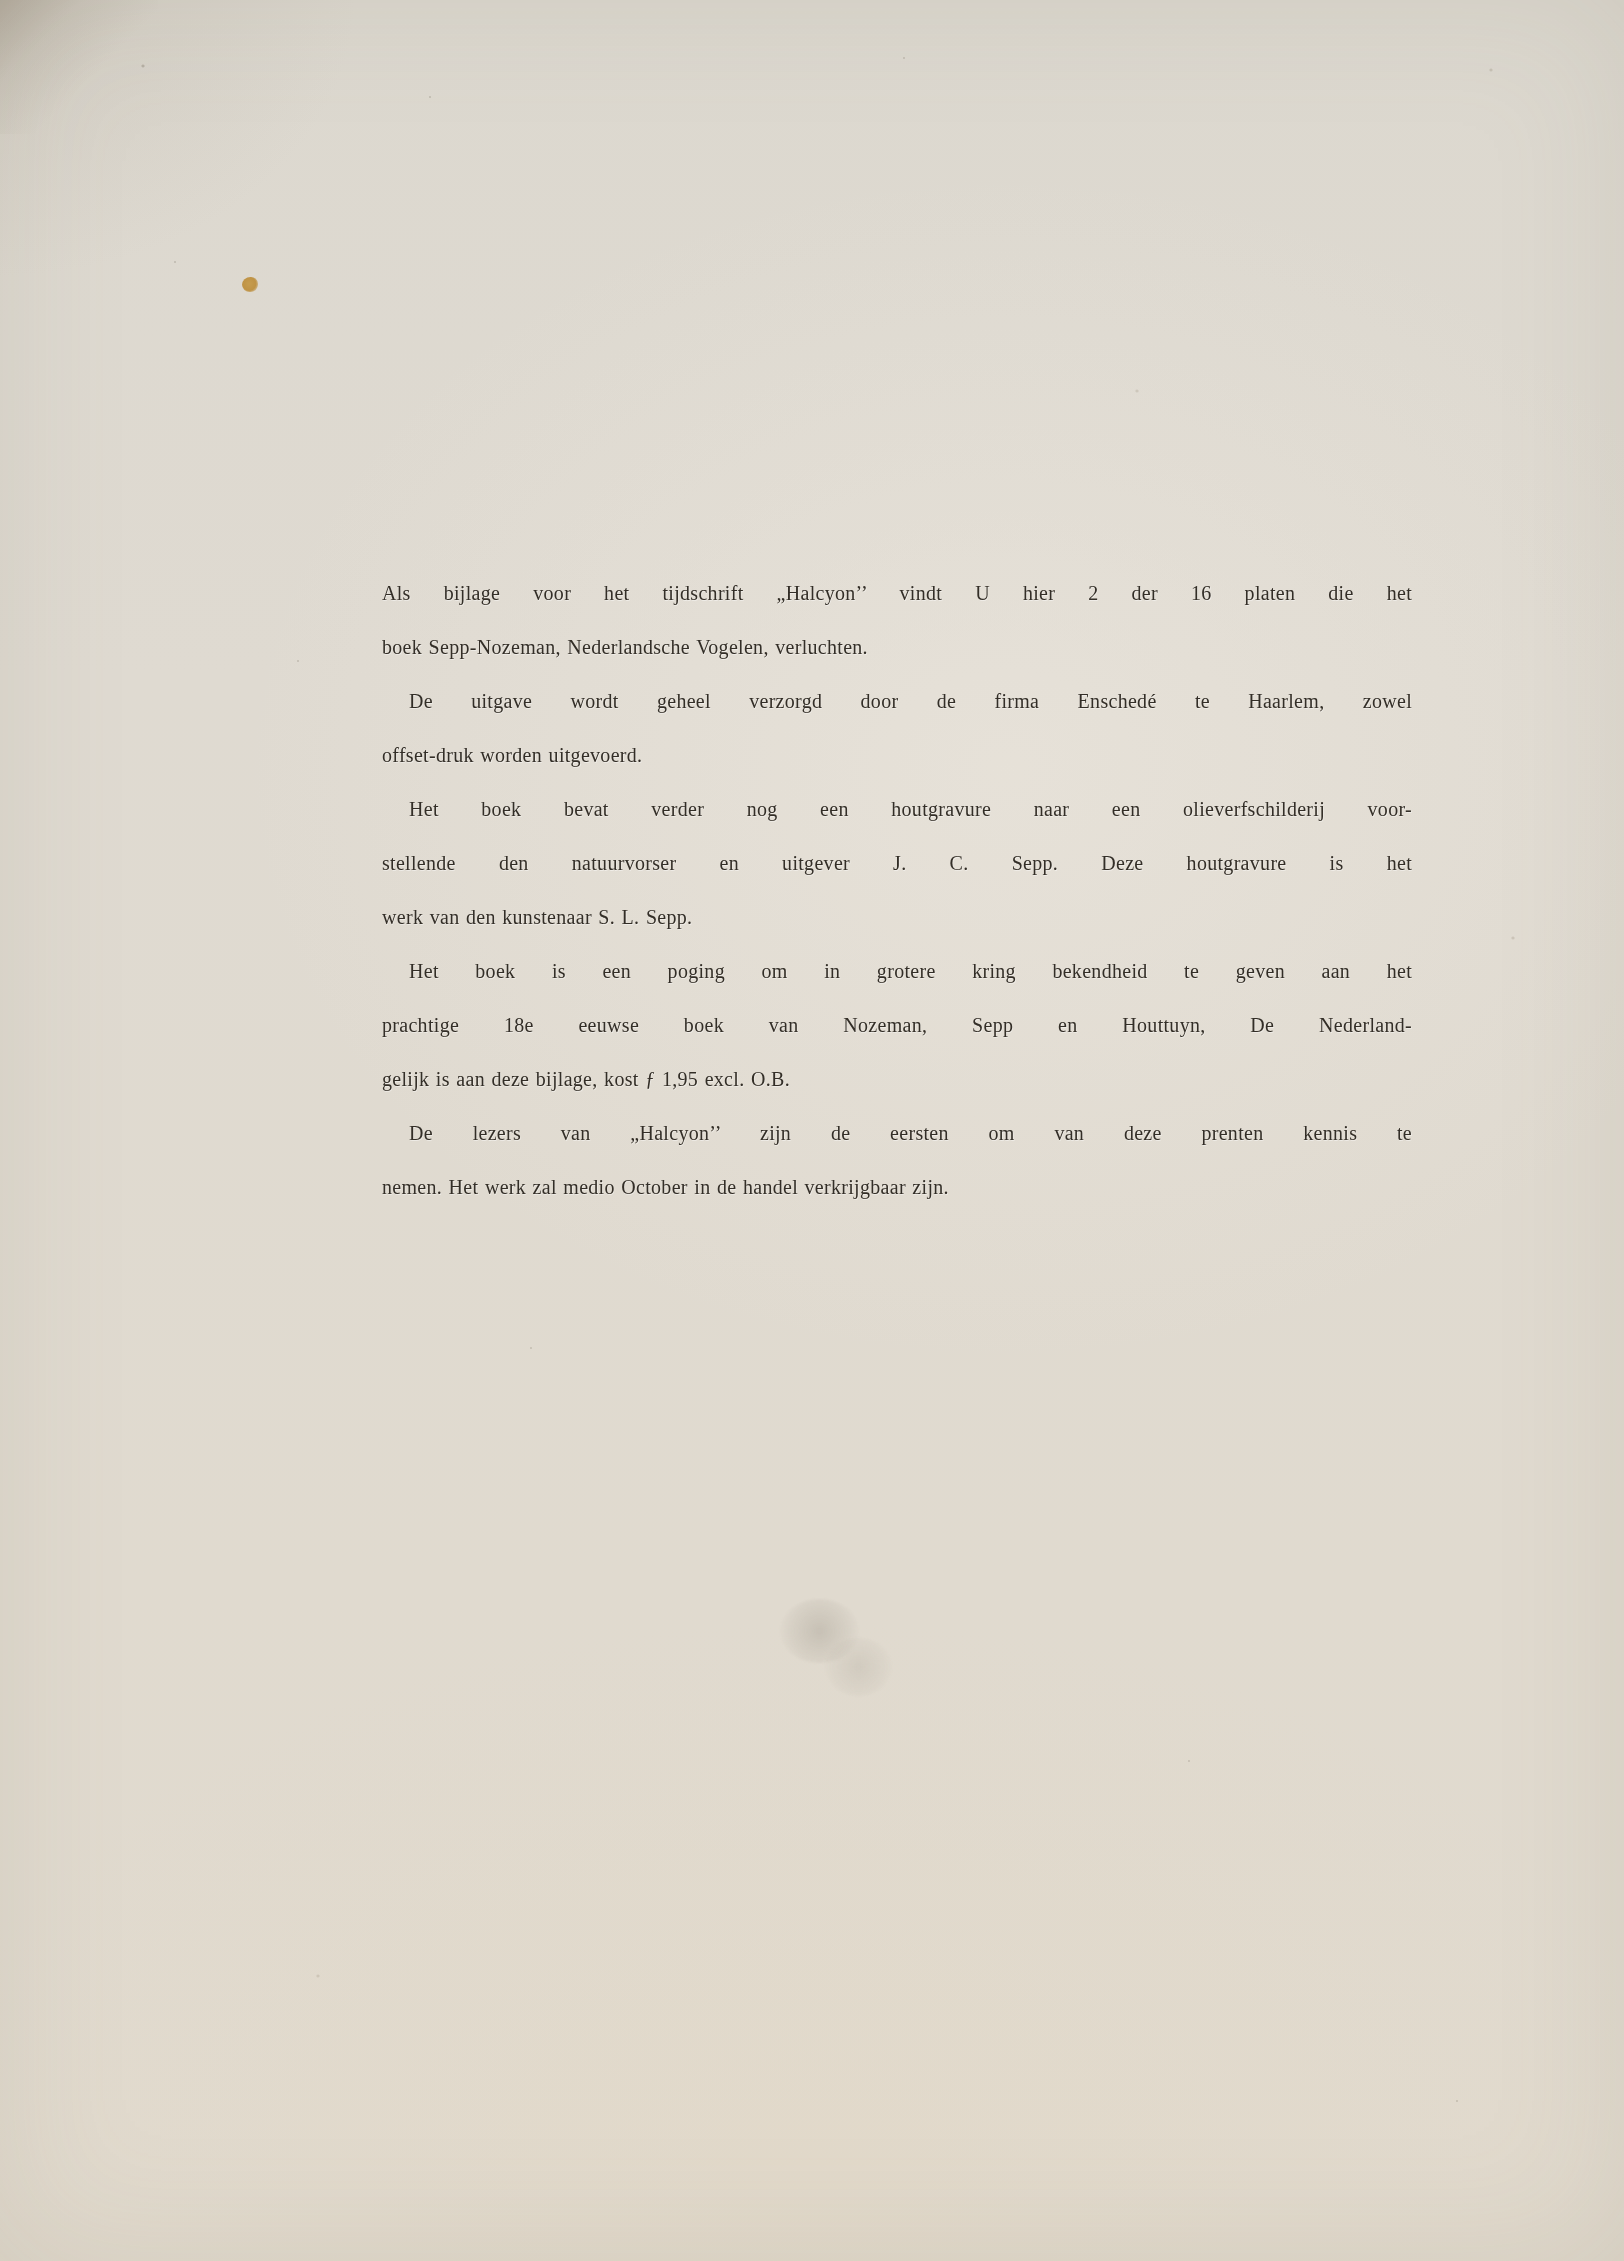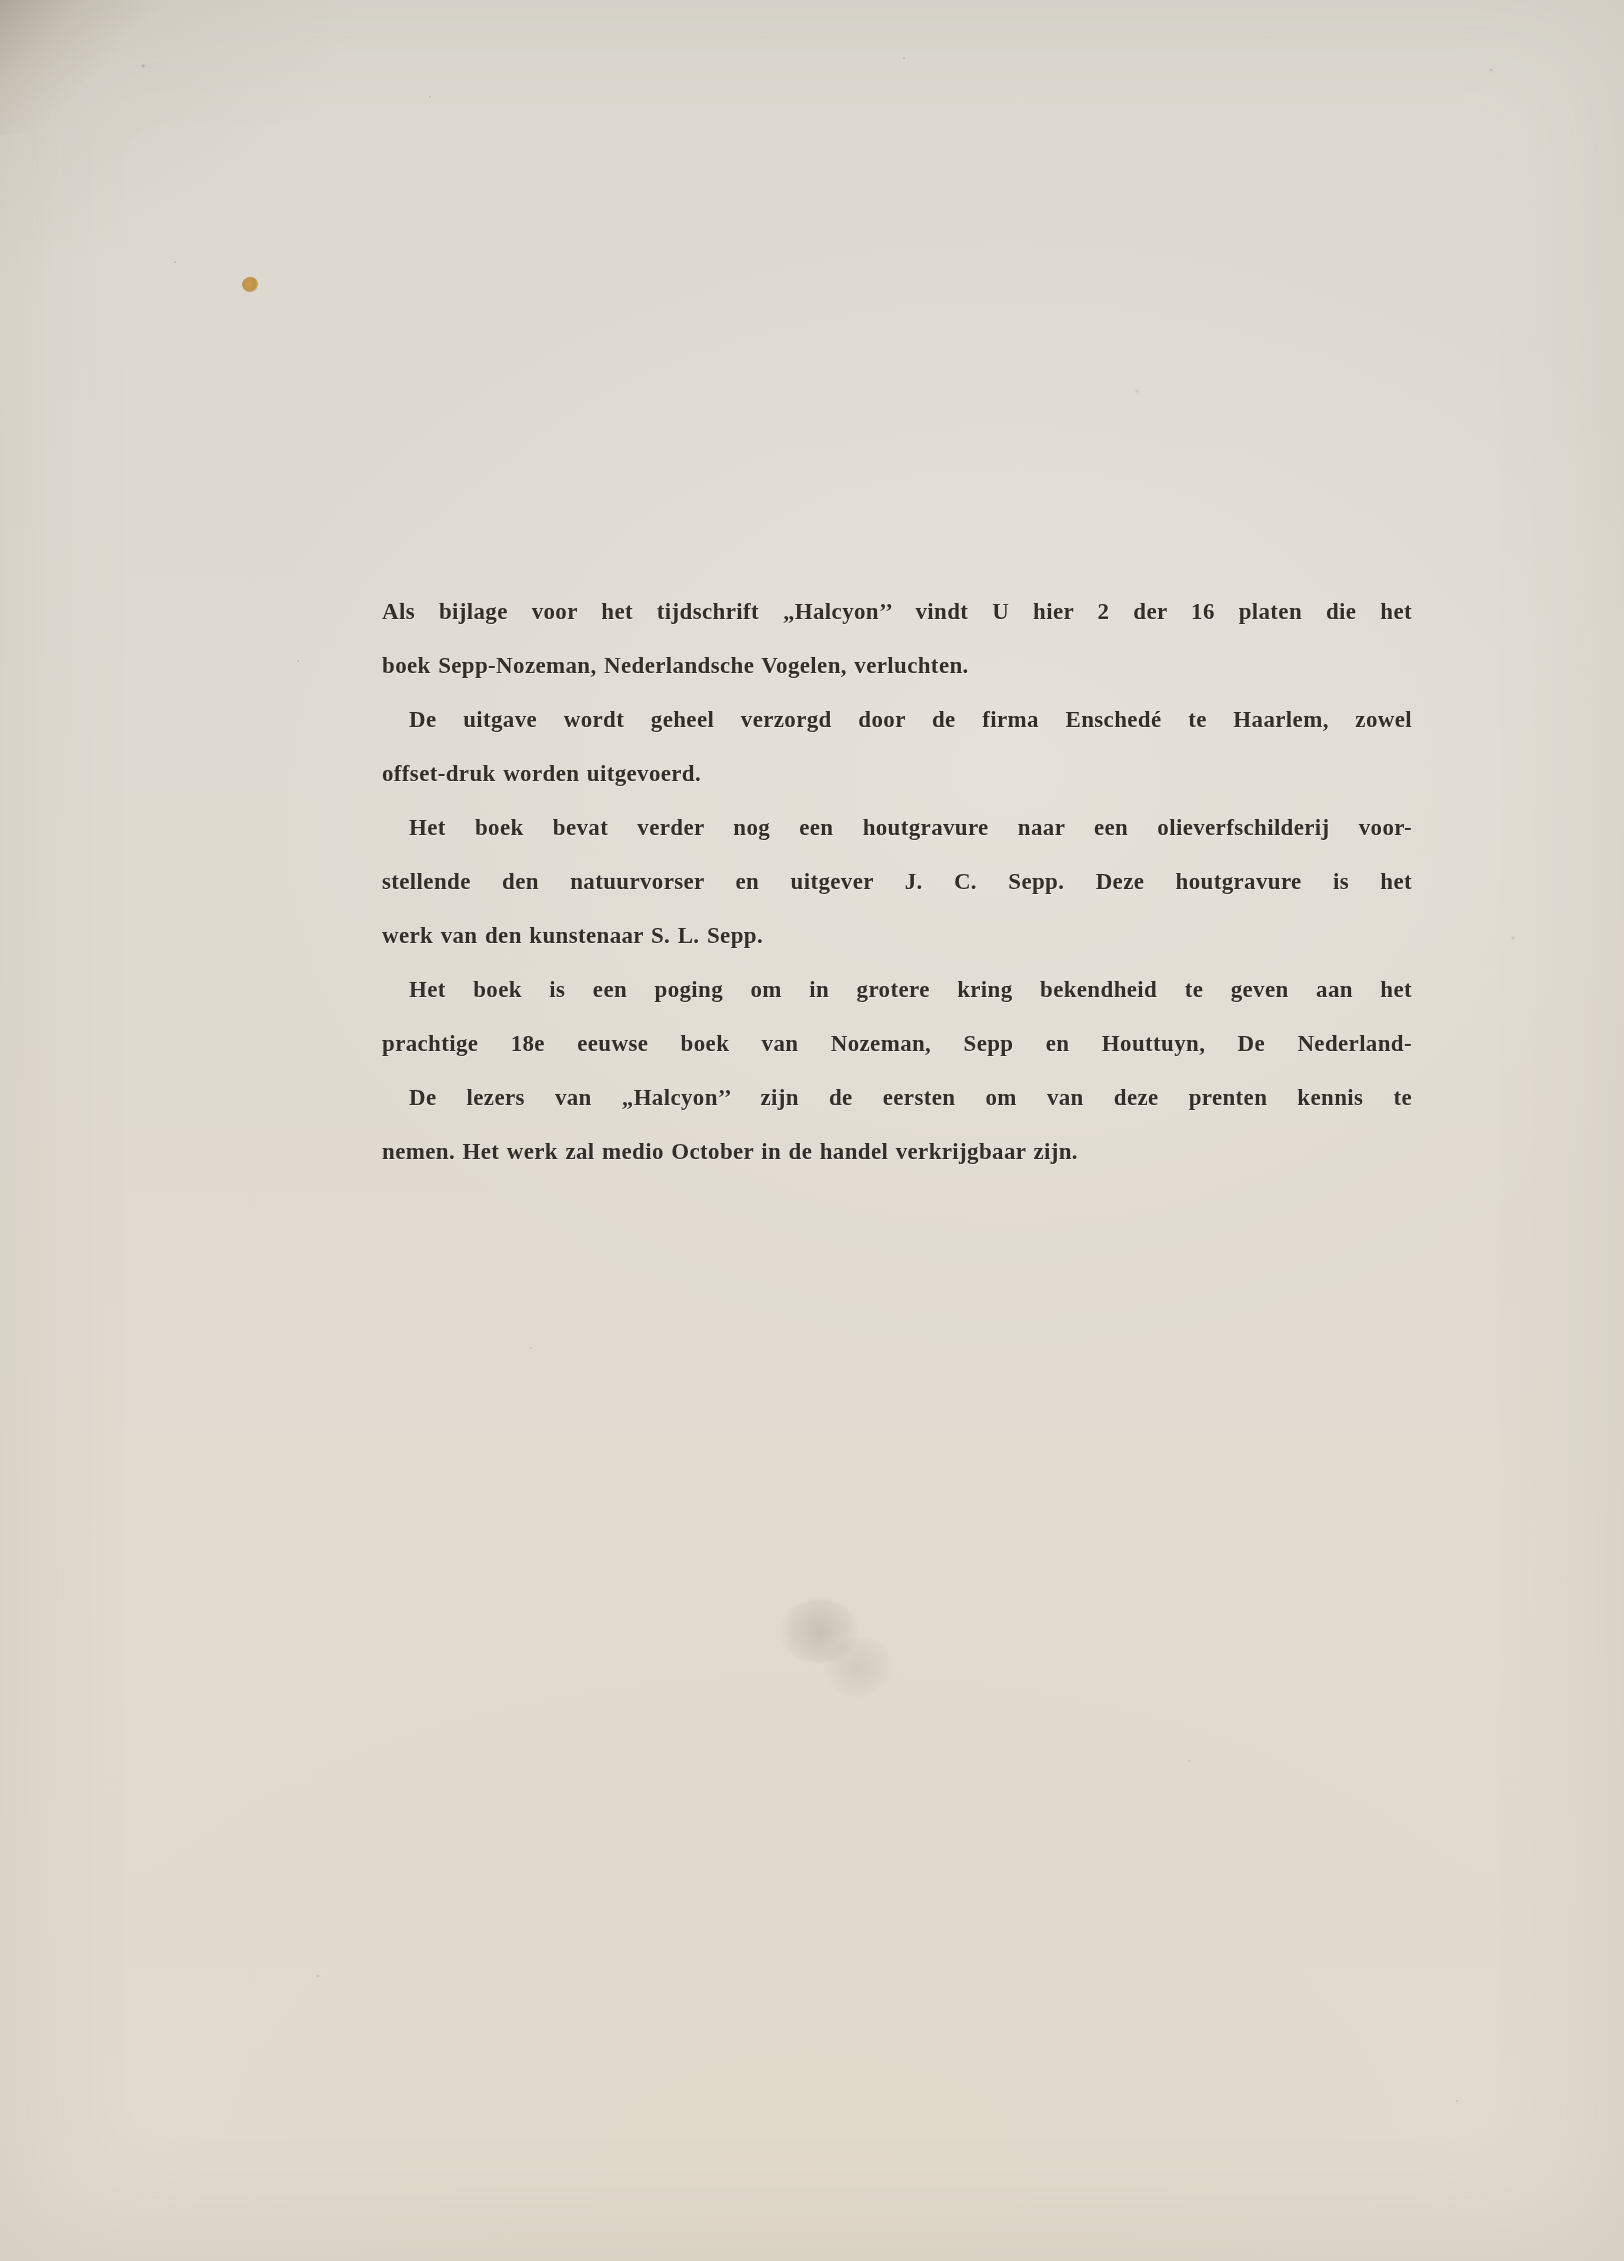--- a/index.html
+++ b/index.html
@@ -78,29 +78,28 @@
       1512px 937px 0 0.6px rgba(150,138,118,0.28),
       530px 1347px 0 0 rgba(120,112,98,0.26),
       1188px 1760px 0 0 rgba(120,112,98,0.26),
       317px 1975px 0 0.6px rgba(150,138,118,0.25),
       1456px 2100px 0 0 rgba(120,112,98,0.28);
   }
 
   .textblock {
     position: absolute;
     left: 382px;
-    top: 585px;
+    top: 566px;
     width: 1030px;
     color: #332e27;
-    font-size: 23px;
+    font-size: 20px;
     line-height: 54px;
     letter-spacing: 0.015em;
     word-spacing: 0.06em;
     text-shadow: 0.6px 1.2px 0 rgba(255,255,255,0.45);
-    font-weight: bold;
   }
 
   .line {
     text-align: justify;
     text-align-last: justify;
     white-space: normal;
   }
   .line.last {
     text-align: center;
     text-align-last: left;
@@ -123,18 +122,19 @@
   <div class="textblock">
     <div class="line">Als bijlage voor het tijdschrift „Halcyon’’ vindt U hier 2 der 16 platen die het</div>
     <div class="line last">boek Sepp-Nozeman, Nederlandsche Vogelen, verluchten.</div>
     <div class="line indent">De uitgave wordt geheel verzorgd door de firma Enschedé te Haarlem, zowel</div>
     <div class="line last">offset-druk worden uitgevoerd.</div>
     <div class="line indent">Het boek bevat verder nog een houtgravure naar een olieverfschilderij voor-</div>
     <div class="line">stellende den natuurvorser en uitgever J. C. Sepp. Deze houtgravure is het</div>
     <div class="line last">werk van den kunstenaar S. L. Sepp.</div>
     <div class="line indent">Het boek is een poging om in grotere kring bekendheid te geven aan het</div>
     <div class="line">prachtige 18e eeuwse boek van Nozeman, Sepp en Houttuyn, De Nederland-</div>
+    <div class="line last">gelijk is aan deze bijlage, kost ƒ 1,95 excl. O.B.</div>
     <div class="line indent">De lezers van „Halcyon’’ zijn de eersten om van deze prenten kennis te</div>
     <div class="line last">nemen. Het werk zal medio October in de handel verkrijgbaar zijn.</div>
   </div>
 
 </div>
 
 
 </body></html>

